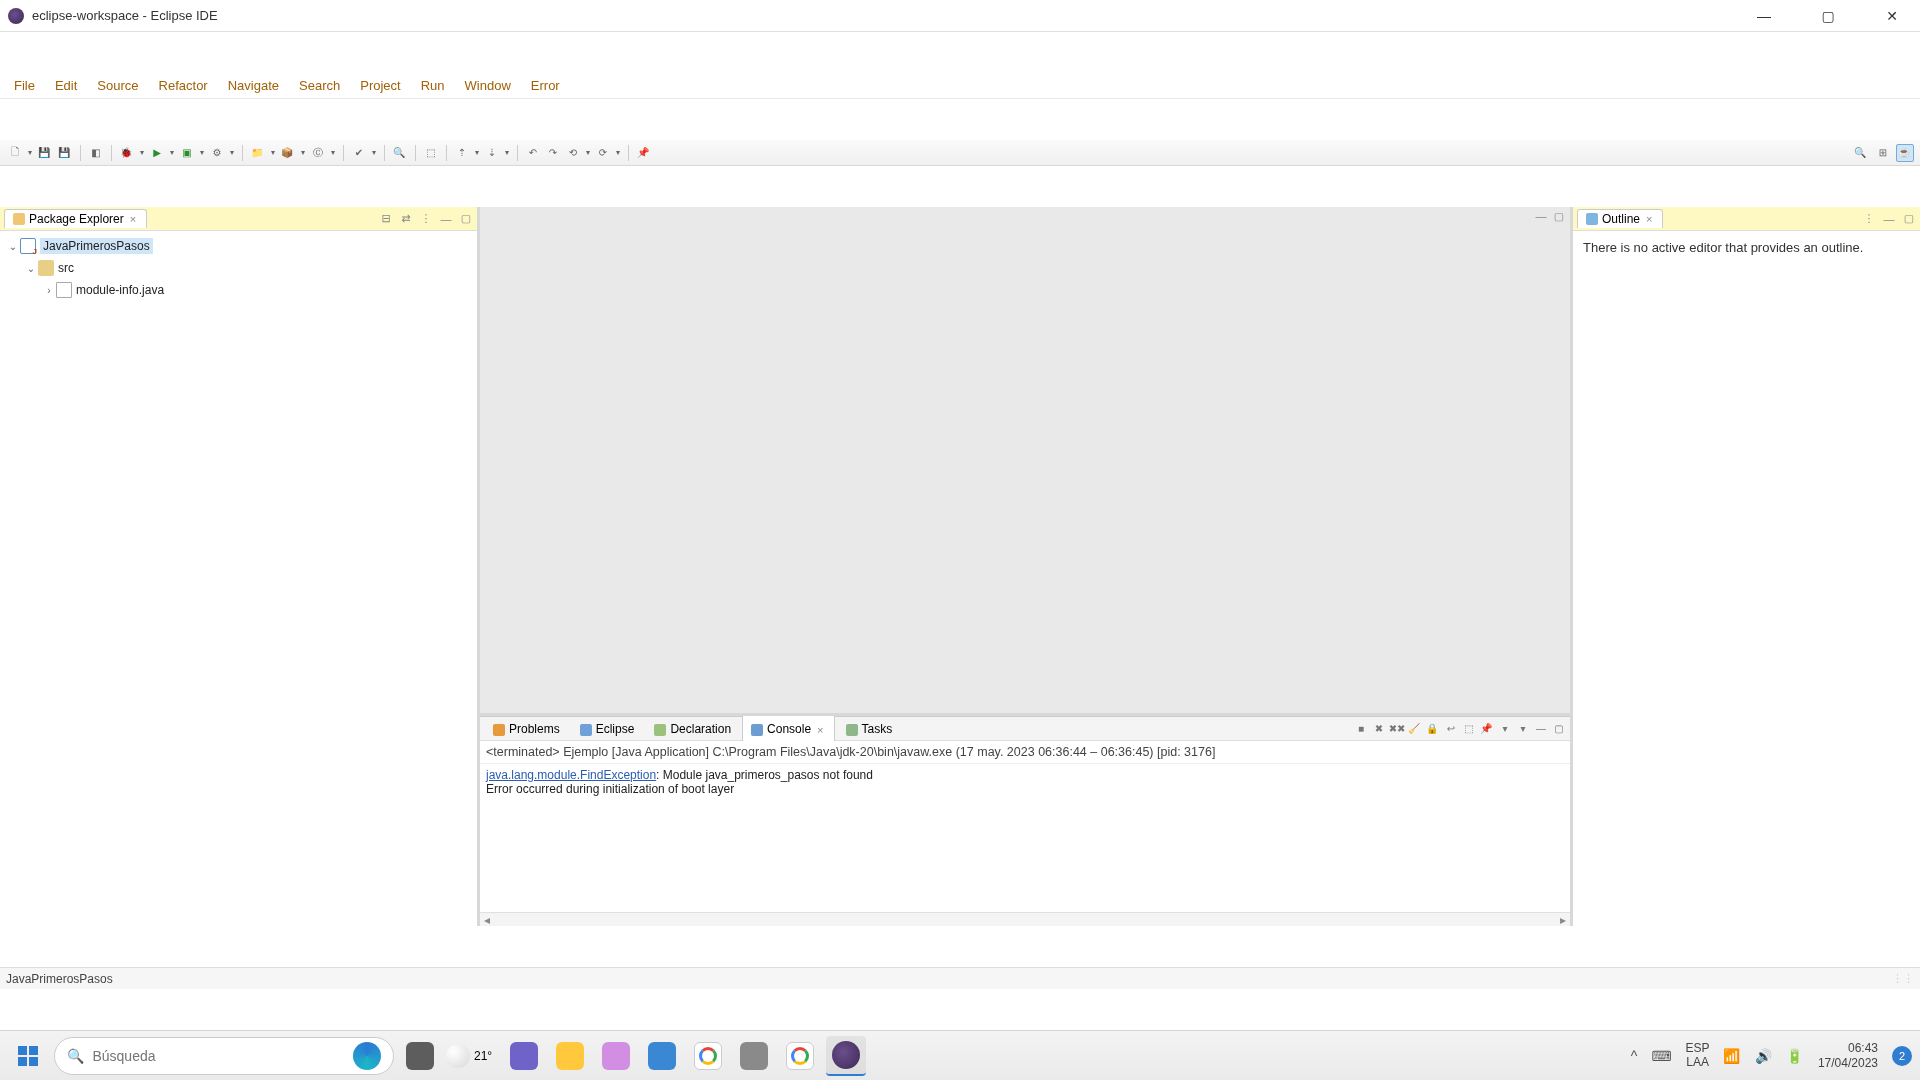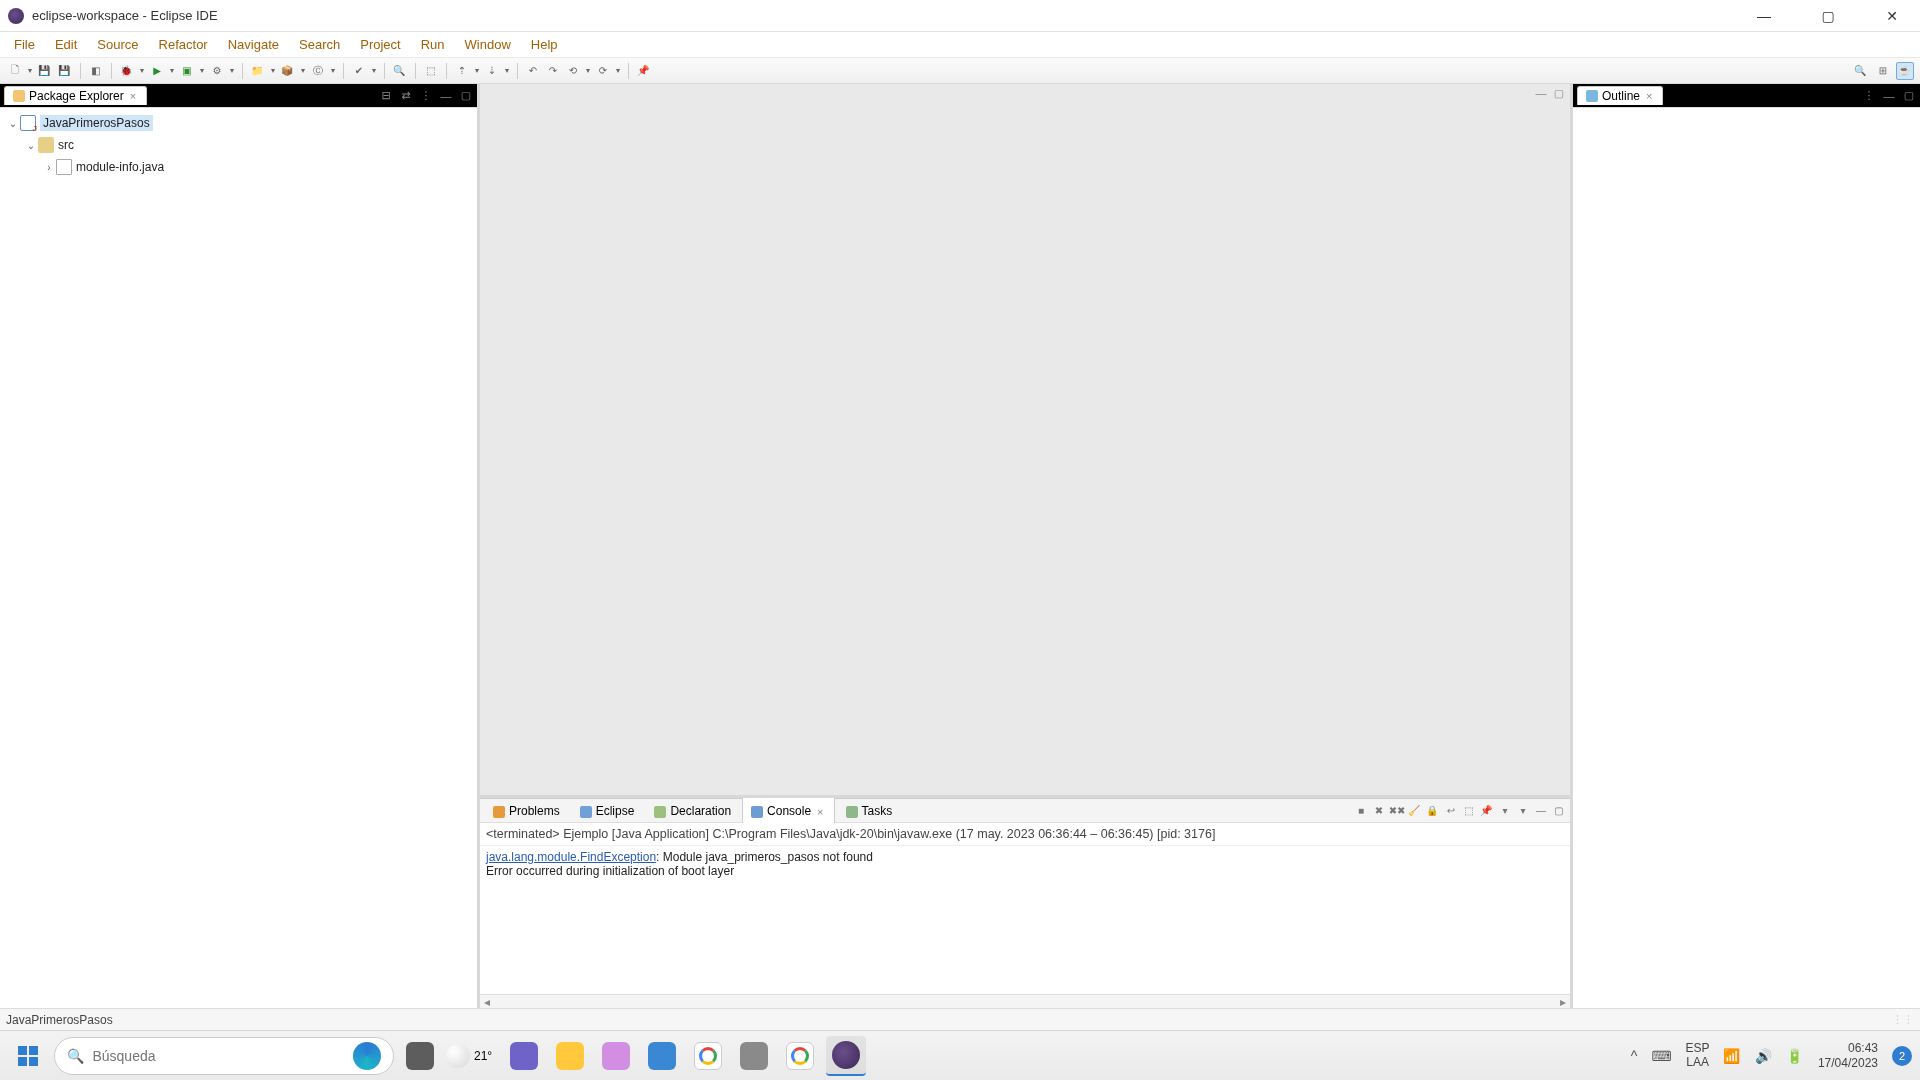--- a/index.html
+++ b/index.html
@@ -1,17 +1,17 @@
 <!DOCTYPE html>
 <html><head>
 <meta charset="utf-8">
 <style>
 * { margin: 0; padding: 0; box-sizing: border-box; font-family: "Segoe UI", Tahoma, sans-serif; font-size: 12px; }
 html, body { width: 1920px; height: 1080px; overflow: hidden; background: #f5f5f5; }
-.window { display: flex; flex-direction: column; width: 100%; height: 100%; background: #fff; }
+.window { display: flex; flex-direction: column; width: 100%; height: 100%; background: #fff; gap: 41px; }
 
 
 .titlebar { display: flex; align-items: center; height: 32px; background: #fefffe; border-bottom: 1px solid #e0e0e0; padding: 0 8px; }
 .titlebar .app-icon { width: 16px; height: 16px; border-radius: 50%; background: radial-gradient(circle at 40% 40%, #6b4e8c, #3b2a55); margin-right: 8px; }
 .titlebar .title { font-size: 13px; color: #333; }
 .titlebar .win-controls { margin-left: auto; display: flex; gap: 24px; }
 .titlebar .win-btn { width: 40px; height: 32px; display: flex; align-items: center; justify-content: center; color: #333; cursor: pointer; font-size: 14px; }
 
 
 .menubar { display: flex; align-items: center; height: 26px; background: #fff; border-bottom: 1px solid #e8e8e8; padding: 0 4px; }
@@ -22,21 +22,21 @@
 .tb-btn { width: 18px; height: 18px; display: inline-flex; align-items: center; justify-content: center; border: 1px solid transparent; cursor: pointer; font-size: 10px; color: #666; border-radius: 2px;}
 .tb-sep { width: 1px; height: 16px; background: #ccc; margin: 0 4px; }
 .tb-drop { width: 8px; font-size:8px; color:#666; display:inline-flex; align-items:center; justify-content:center; cursor:pointer;}
 .toolbar .right { margin-left:auto; display:flex; gap:4px; }
 
 
 .body { flex:1; display:flex; min-height:0; }
 
 
 .pexp { width: 480px; display:flex; flex-direction:column; border-right: 3px solid #d8d8d8; background:#fff; min-height:0;}
-.view-tabbar { display:flex; align-items:center; height: 24px; border-bottom: 1px solid #ddd; background:#000000; padding: 0 4px;}
+.view-tabbar { display:flex; align-items:center; height: 24px; border-bottom: 1px solid #ddd; background:#fef9c3; padding: 0 4px;}
 .view-tab { display:flex; align-items:center; gap:4px; padding: 2px 8px; background:#fff; border:1px solid #ccc; border-bottom:none; border-radius: 3px 3px 0 0; font-size:12px;}
 .view-tab .tab-icon { width:12px; height:12px; background:#f0c674; border-radius:2px;}
 .view-tab .close { font-size:11px; color:#888; cursor:pointer; padding:0 2px;}
 .view-tabbar .view-tools { margin-left:auto; display:flex; gap:6px; color:#888;}
 .view-tool { width:14px; height:14px; display:inline-flex; align-items:center; justify-content:center; font-size:11px; cursor:pointer; color:#888;}
 
 .tree { flex:1; overflow:auto; padding: 4px 0; font-size:13px; color:#222;}
 .tree-row { display:flex; align-items:center; height: 22px; padding-left: 6px; cursor:pointer;}
 .tree-row .expander { width:14px; text-align:center; color:#666; font-size:10px;}
 .tree-row .icon { width:16px; height:16px; margin-right:4px; display:inline-flex; align-items:center; justify-content:center; font-size:11px;}
@@ -128,21 +128,21 @@
   <div class="menubar">
     <div class="menu-item">File</div>
     <div class="menu-item">Edit</div>
     <div class="menu-item">Source</div>
     <div class="menu-item">Refactor</div>
     <div class="menu-item">Navigate</div>
     <div class="menu-item">Search</div>
     <div class="menu-item">Project</div>
     <div class="menu-item">Run</div>
     <div class="menu-item">Window</div>
-    <div class="menu-item">Help</div>
+    <div class="menu-item">Error</div>
   </div>
 
   <div class="toolbar" style="position:relative;">
     <span class="tb-btn">🗋</span>
       <span class="tb-drop">▾</span>
     <span class="tb-btn">💾</span>
     <span class="tb-btn">💾</span>
     <span class="tb-sep"></span>
     <span class="tb-btn">◧</span>
     <span class="tb-sep"></span>
@@ -290,20 +290,21 @@
           <span class="tab-icon" style="background:#7fb6e0;"></span>
           <span>Outline</span>
           <span class="close">×</span>
         </div>
         <div class="view-tools">
           <span class="view-tool">⋮</span>
           <span class="view-tool">—</span>
           <span class="view-tool">▢</span>
         </div>
       </div>
+      <div class="outline-body">There is no active editor that provides an outline.</div>
     </div>
 
   </div>
 
   <div class="statusbar">
     <span>JavaPrimerosPasos</span>
     <span class="right-grip">⋮⋮</span>
   </div>
 
   <div class="taskbar">

